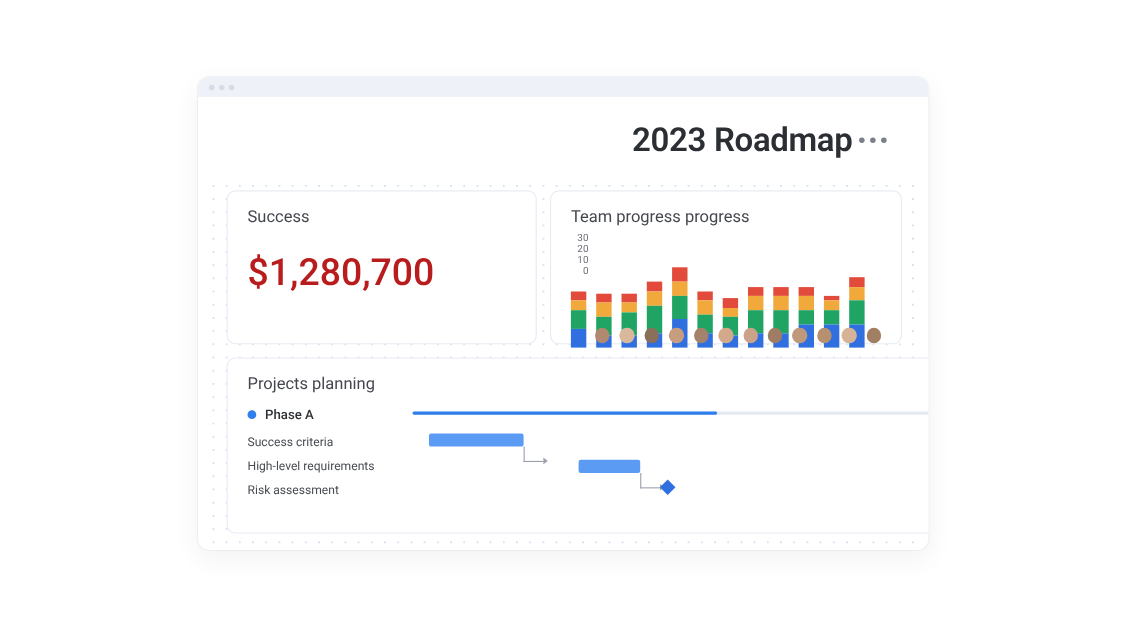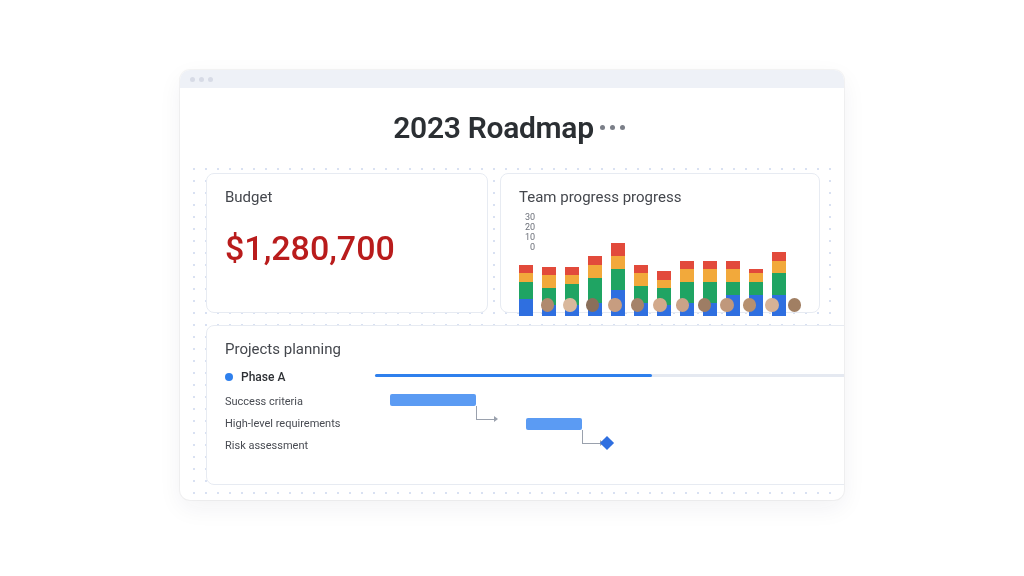--- a/index.html
+++ b/index.html
@@ -15,21 +15,21 @@
     overflow: hidden;
   }
   .titlebar {
     height: 18px;
     background: #eef1f7;
     display: flex; align-items: center;
     padding-left: 10px; gap: 4px;
   }
   .titlebar .dot { width: 5px; height: 5px; border-radius: 50%; background: #d7dbe6; }
   .header {
-    display: flex; align-items: center; justify-content: center;
+    display: flex; align-items: center; justify-content: flex-end;
     padding: 22px 32px 18px 32px;
   }
   .header h1 { font-size: 30px; font-weight: 600; color: #2b2f33; letter-spacing: -0.01em; }
   .more-btn { display: flex; gap: 5px; padding: 6px; cursor: pointer; }
   .more-btn span { width: 5px; height: 5px; border-radius: 50%; background: #7b7f88; }
   .dotgrid {
     position: relative;
     margin: 0 8px 0 8px;
     height: 340px;
     background-image: radial-gradient(#d9e1f2 1px, transparent 1px);
@@ -86,21 +86,21 @@
       <div class="more-btn">
         <span></span>
         <span></span>
         <span></span>
       </div>
     </div>
 
     <div class="dotgrid">
 
       <div class="card budget-card">
-        <div class="card-title">Budget</div>
+        <div class="card-title">Success</div>
         <div class="budget-value">$1,280,700</div>
       </div>
 
       <div class="card progress-card">
         <div class="card-title">Team progress progress</div>
         <div class="chart-wrap">
           <div class="yaxis">
             <span>30</span>
             <span>20</span>
             <span>10</span>

